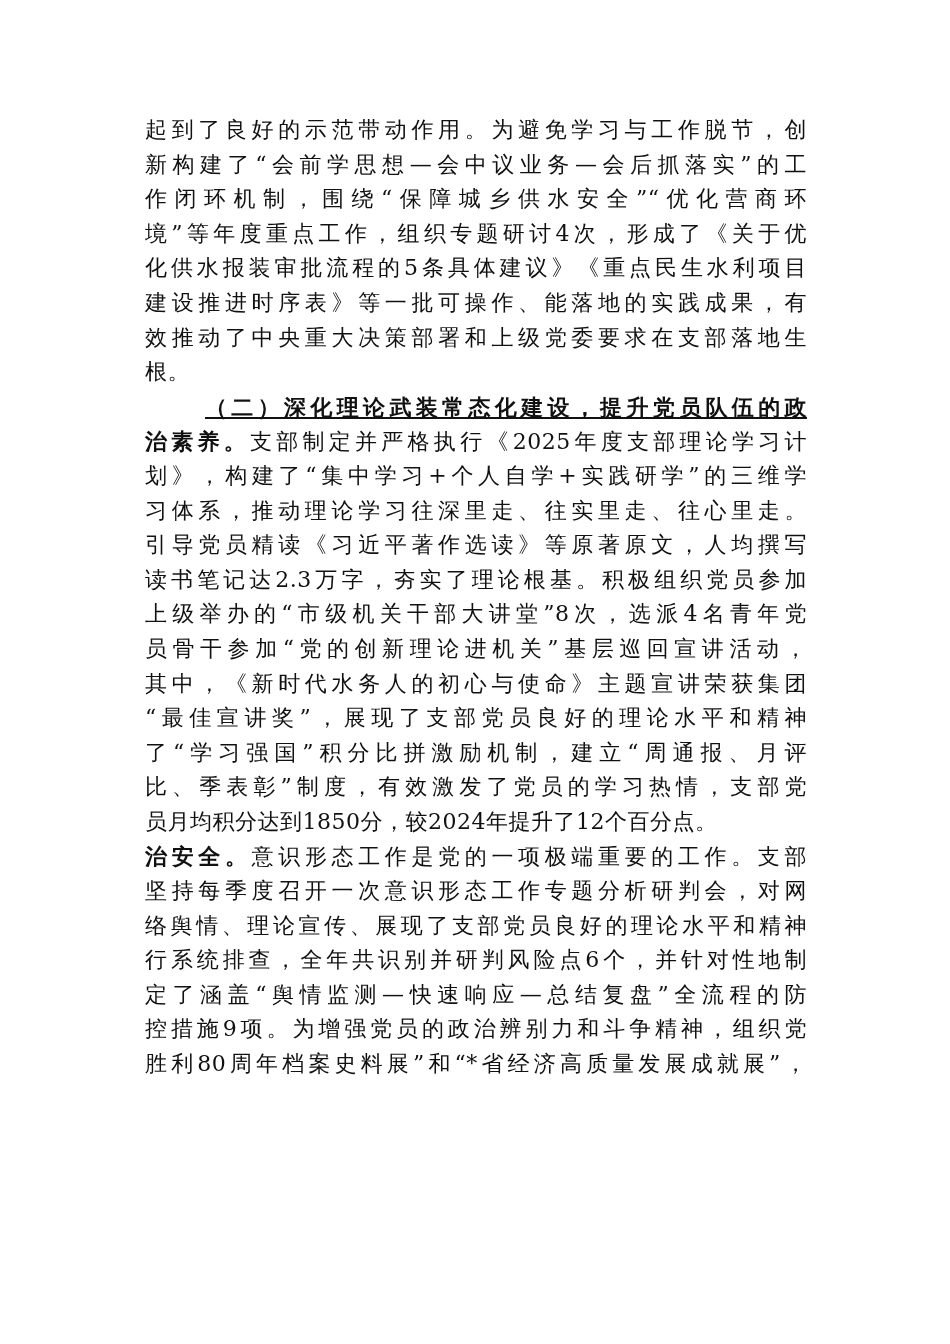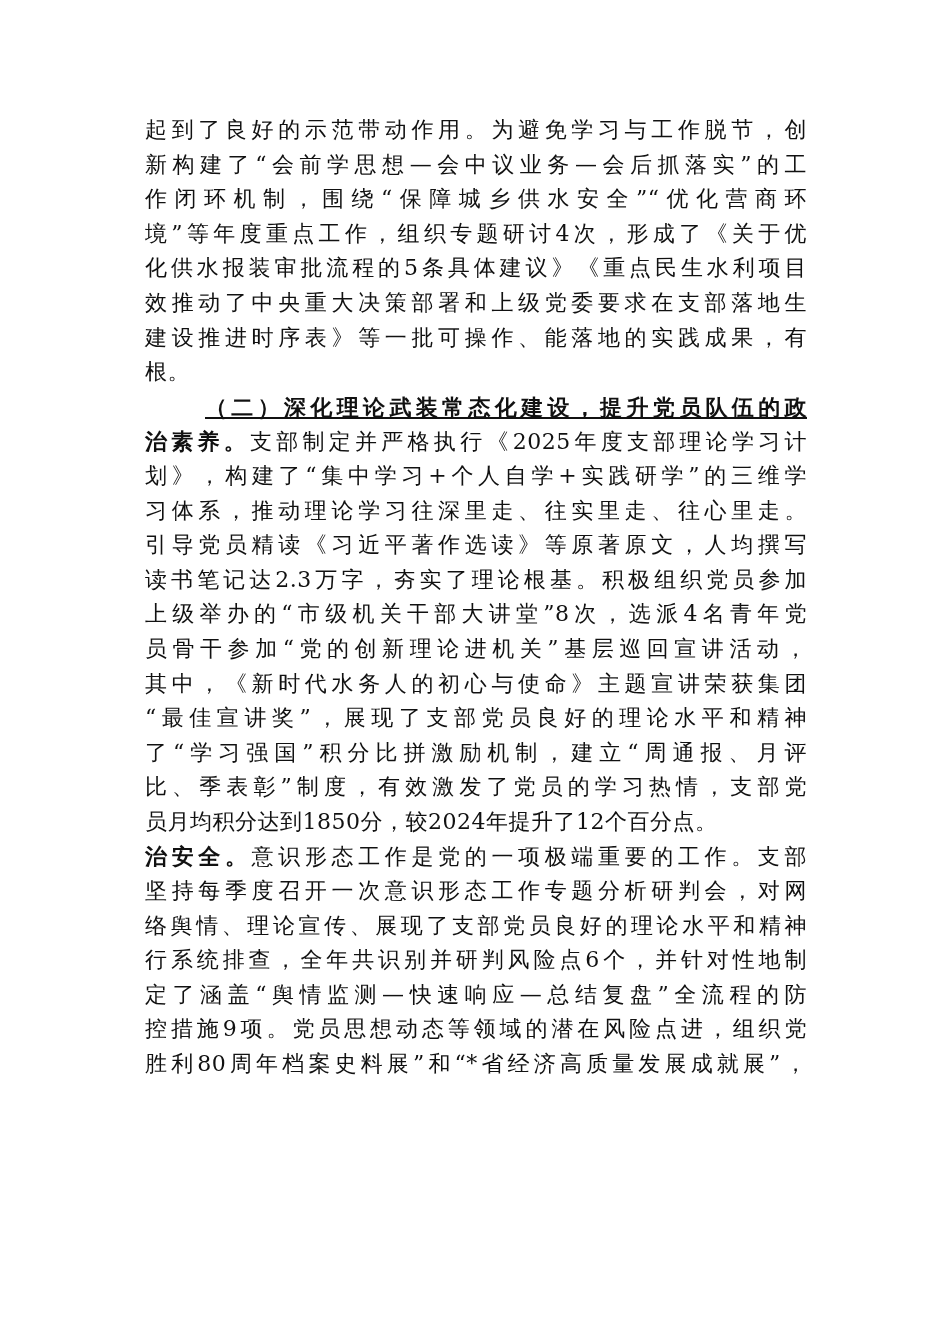--- a/index.html
+++ b/index.html
@@ -54,22 +54,22 @@
 
 <div class="page">
   <div class="body-text">
 
     <div>
       <span class="line">起到了良好的示范带动作用。为避免学习与工作脱节，创</span>
       <span class="line">新构建了“会前学思想—会中议业务—会后抓落实”的工</span>
       <span class="line">作闭环机制，围绕“保障城乡供水安全”“优化营商环</span>
       <span class="line">境”等年度重点工作，组织专题研讨4次，形成了《关于优</span>
       <span class="line">化供水报装审批流程的5条具体建议》《重点民生水利项目</span>
+      <span class="line">建设推进时序表》等一批可操作、能落地的实践成果，有</span>
       <span class="line">效推动了中央重大决策部署和上级党委要求在支部落地生</span>
-      <span class="line">建设推进时序表》等一批可操作、能落地的实践成果，有</span>
       <span class="line last">根。</span>
     </div>
 
     <div>
       <span class="line indent"><span class="bold">（二）深化理论武装常态化建设，提升党员队伍的政</span><span></span></span>
       <span class="line"><span class="bold">治素养。</span><span>支部制定并严格执行《2025年度支部理论学习计</span></span>
       <span class="line">划》，构建了“集中学习+个人自学+实践研学”的三维学</span>
       <span class="line">习体系，推动理论学习往深里走、往实里走、往心里走。</span>
       <span class="line">引导党员精读《习近平著作选读》等原著原文，人均撰写</span>
       <span class="line">读书笔记达2.3万字，夯实了理论根基。积极组织党员参加</span>
@@ -81,18 +81,18 @@
       <span class="line">比、季表彰”制度，有效激发了党员的学习热情，支部党</span>
       <span class="line last">员月均积分达到1850分，较2024年提升了12个百分点。</span>
     </div>
 
     <div>
       <span class="line"><span class="bold">治安全。</span><span>意识形态工作是党的一项极端重要的工作。支部</span></span>
       <span class="line">坚持每季度召开一次意识形态工作专题分析研判会，对网</span>
       <span class="line">络舆情、理论宣传、展现了支部党员良好的理论水平和精神</span>
       <span class="line">行系统排查，全年共识别并研判风险点6个，并针对性地制</span>
       <span class="line">定了涵盖“舆情监测—快速响应—总结复盘”全流程的防</span>
-      <span class="line">控措施9项。党员思想动态等领域的潜在风险点进，组织党</span>
+      <span class="line">控措施9项。为增强党员的政治辨别力和斗争精神，组织党</span>
       <span class="line">胜利80周年档案史料展”和“*省经济高质量发展成就展”，</span>
     </div>
 
   </div>
 </div>
 
 </body></html>

